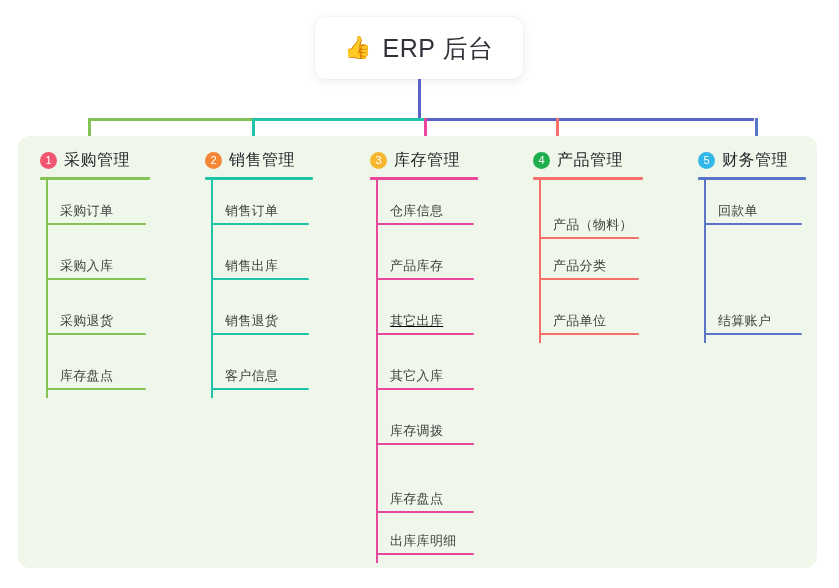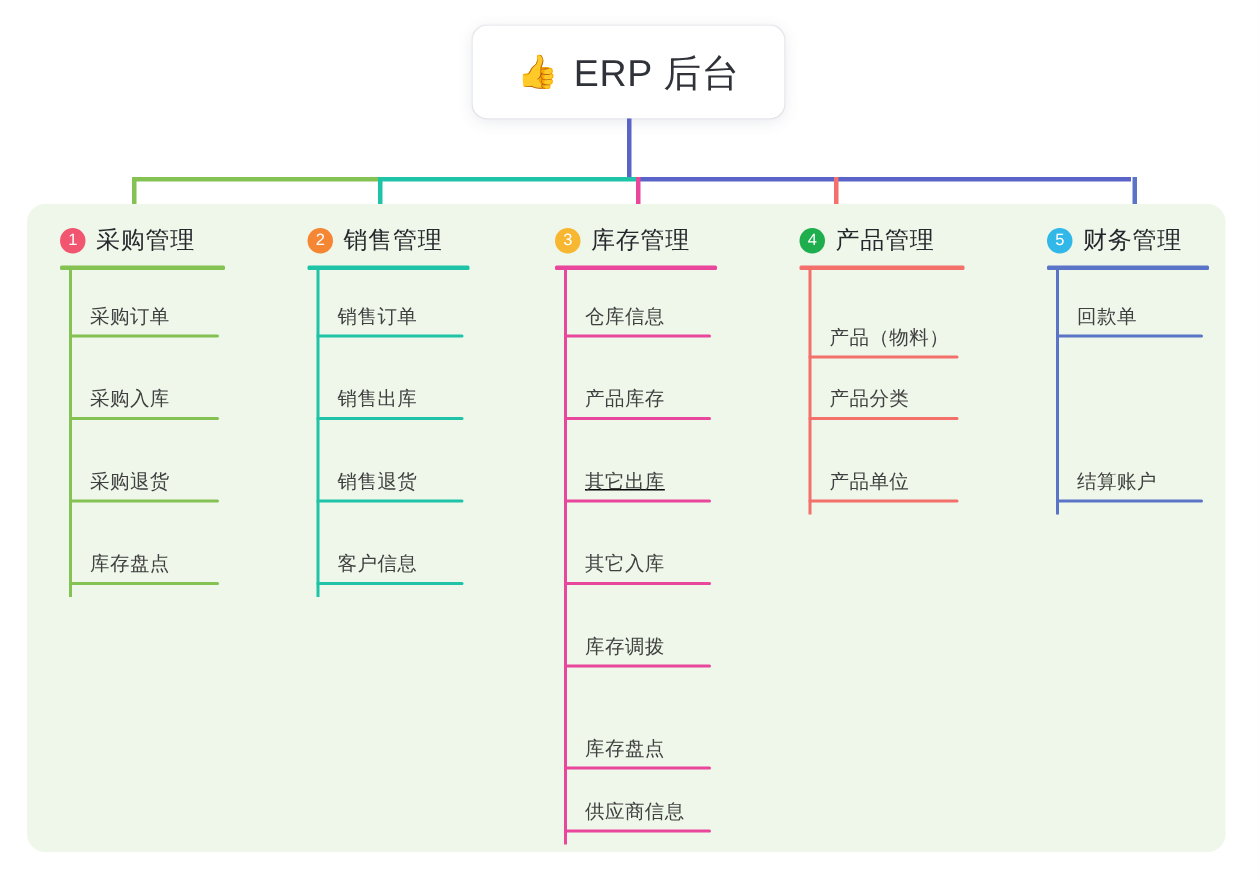--- a/index.html
+++ b/index.html
@@ -236,21 +236,21 @@
           </div>
           <div class="leaf" style="top: 242px;">
             <div class="leaf-label">库存调拨</div>
             <div class="leaf-rule" style="background: rgb(232, 71, 155); margin-left: 6px; width: 98px;"></div>
           </div>
           <div class="leaf" style="top: 310px;">
             <div class="leaf-label">库存盘点</div>
             <div class="leaf-rule" style="background: rgb(232, 71, 155); margin-left: 6px; width: 98px;"></div>
           </div>
           <div class="leaf" style="top: 352px;">
-            <div class="leaf-label">供应商信息</div>
+            <div class="leaf-label">出库库明细</div>
             <div class="leaf-rule" style="background: rgb(232, 71, 155); margin-left: 6px; width: 98px;"></div>
           </div>
         </div>
       </div>
       <div class="column" style="left: 533px; top: 148px; width: 150px;">
         <div class="col-head">
           <span class="badge" style="background: rgb(31, 174, 77);">4</span>
           <span class="col-title">产品管理</span>
         </div>
         <div class="col-rule" style="background: rgb(244, 112, 107); width: 110px;"></div>

